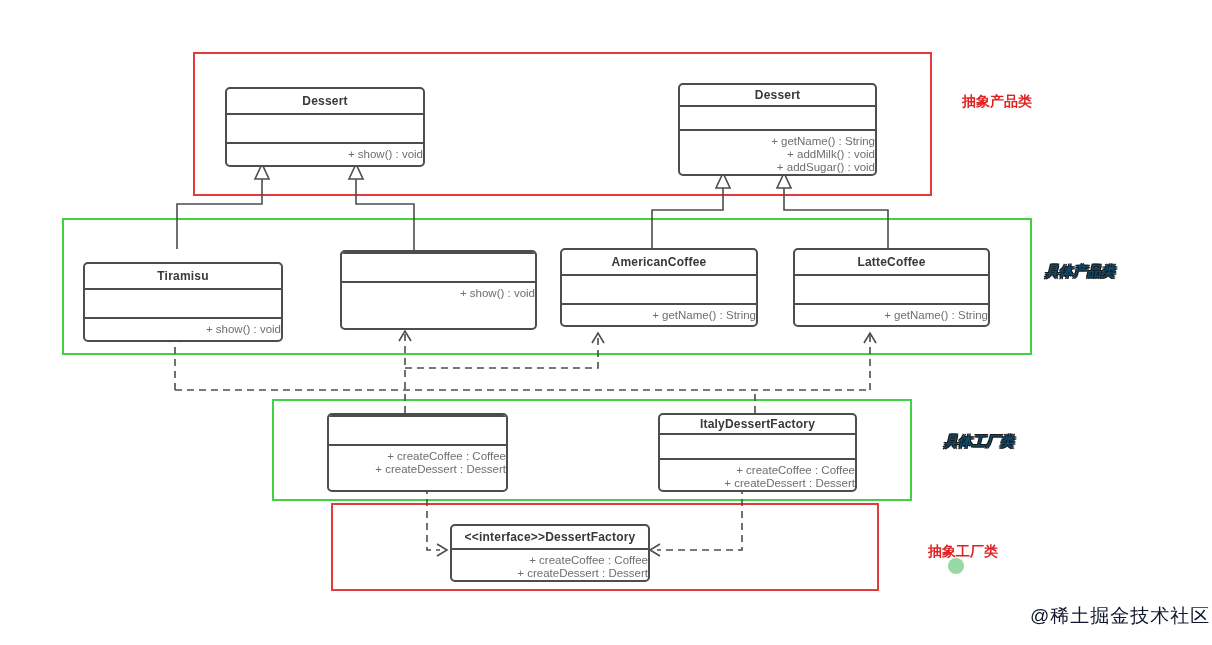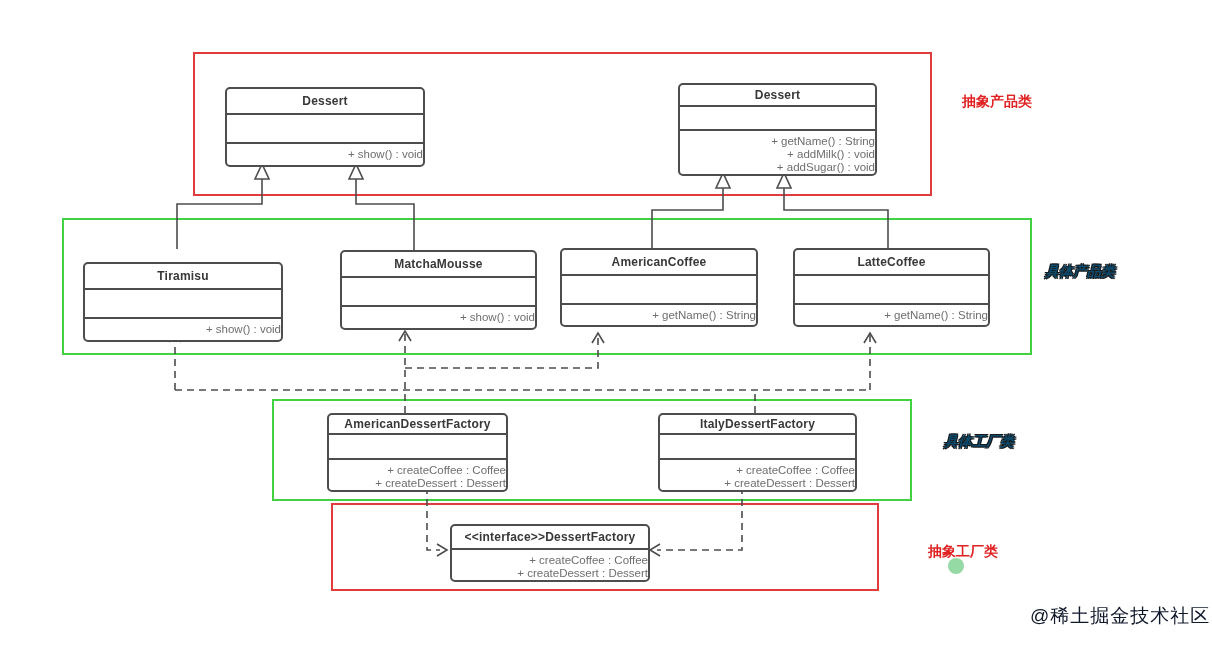--- a/index.html
+++ b/index.html
@@ -93,21 +93,20 @@
 
   <div class="uml-class" style="left:83px;top:262px;width:196px;height:76px">
     <div class="uml-title">Tiramisu</div>
     <div class="uml-attrs"></div>
     <div class="uml-methods">
       <div>+ show() : void</div>
     </div>
   </div>
 
   <div class="uml-class" style="left:340px;top:250px;width:193px;height:76px">
-    <div class="uml-title">MatchaMousse</div>
     <div class="uml-attrs"></div>
     <div class="uml-methods">
       <div>+ show() : void</div>
     </div>
   </div>
 
   <div class="uml-class" style="left:560px;top:248px;width:194px;height:75px">
     <div class="uml-title">AmericanCoffee</div>
     <div class="uml-attrs"></div>
     <div class="uml-methods">
@@ -117,21 +116,20 @@
 
   <div class="uml-class" style="left:793px;top:248px;width:193px;height:75px">
     <div class="uml-title">LatteCoffee</div>
     <div class="uml-attrs"></div>
     <div class="uml-methods">
       <div>+ getName() : String</div>
     </div>
   </div>
 
   <div class="uml-class" style="left:327px;top:413px;width:177px;height:75px">
-    <div class="uml-title" style="height:22px">AmericanDessertFactory</div>
     <div class="uml-attrs"></div>
     <div class="uml-methods">
       <div>+ createCoffee : Coffee</div>
       <div>+ createDessert : Dessert</div>
     </div>
   </div>
 
   <div class="uml-class" style="left:658px;top:413px;width:195px;height:75px">
     <div class="uml-title" style="height:22px">ItalyDessertFactory</div>
     <div class="uml-attrs"></div>

